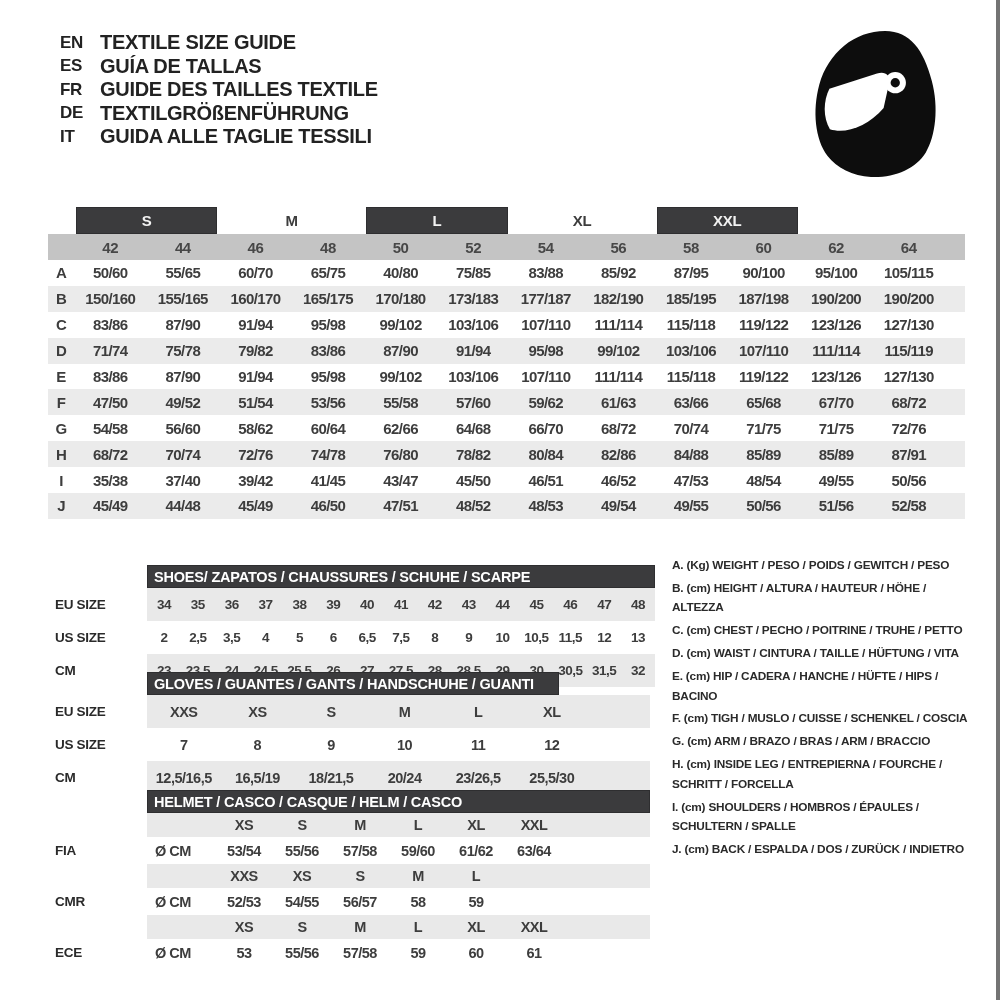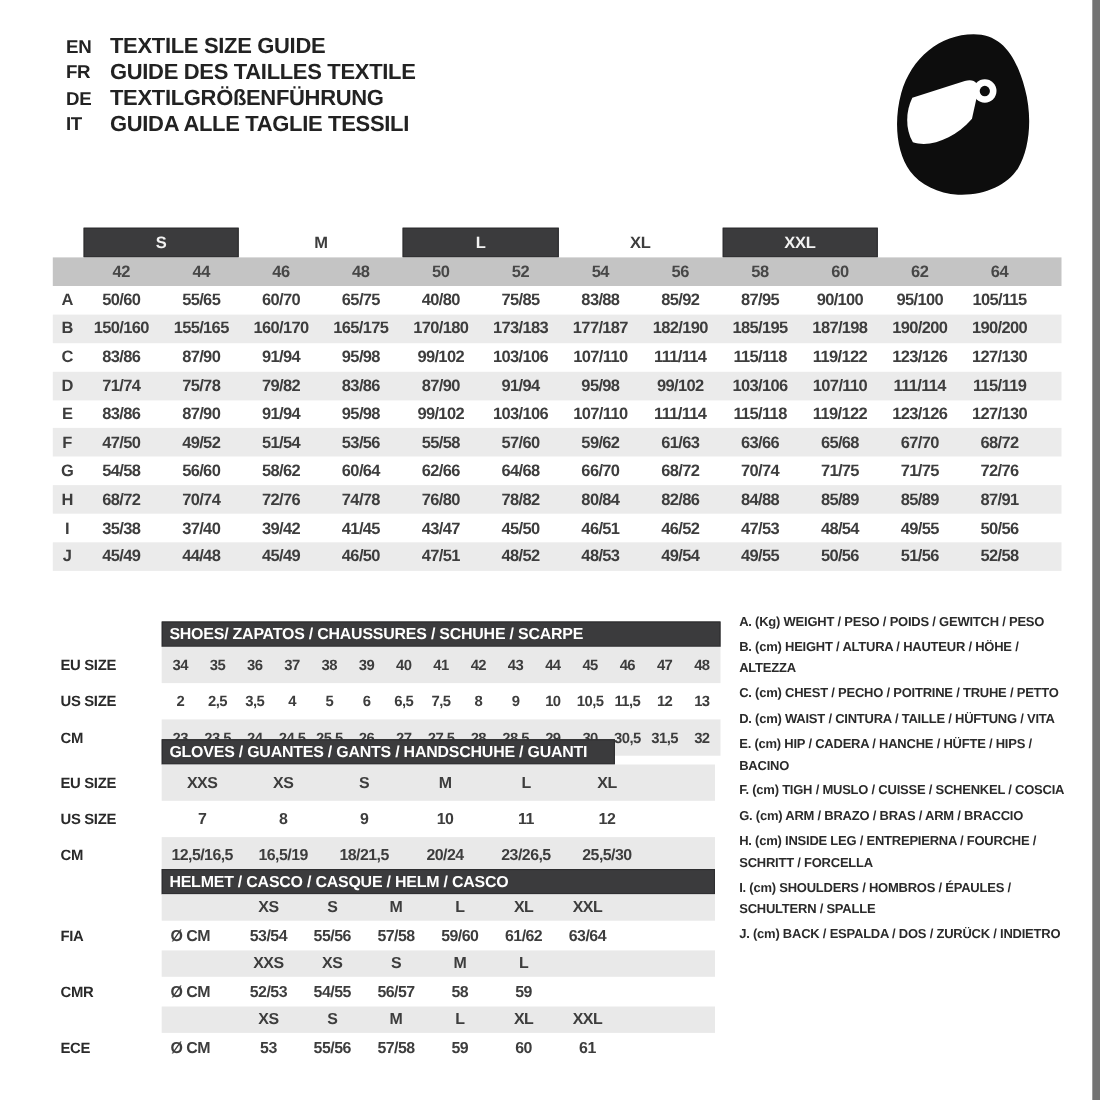--- a/index.html
+++ b/index.html
@@ -1,19 +1,19 @@
 <!DOCTYPE html>
 <html><head>
 <meta charset="utf-8">
 <style>
   html,body{margin:0;padding:0;background:#fff;}
   .page{
     position:relative;width:1000px;height:1000px;background:#ffffff;overflow:hidden;
     font-family:"Liberation Sans","DejaVu Sans",sans-serif;color:#3d3d3d;
-    border-right:7px solid #737373;box-sizing:border-box;
+    border-right:4px solid #737373;box-sizing:border-box;
   }
   
   .langs{position:absolute;left:60px;top:31px;}
   .lang-row{display:grid;grid-template-columns:40px auto;height:23.5px;align-items:center;}
   .lang-code{font-weight:bold;font-size:17px;letter-spacing:-0.3px;color:#222;}
   .lang-title{font-weight:bold;font-size:20px;letter-spacing:-0.3px;color:#222;white-space:nowrap;}
   
   .helmet-icon{position:absolute;left:810px;top:28px;width:130px;height:150px;}
   
   .groups{position:absolute;left:48px;top:207px;width:917px;height:27px;
@@ -69,20 +69,24 @@
 </style>
 </head>
 <body>
 
 <div class="page">
 
   <div class="langs" id="langs">
       <div class="lang-row">
         <div class="lang-code">EN</div>
         <div class="lang-title">TEXTILE SIZE GUIDE</div>
+      </div>
+      <div class="lang-row">
+        <div class="lang-code">ES</div>
+        <div class="lang-title">GUÍA DE TALLAS</div>
       </div>
       <div class="lang-row">
         <div class="lang-code">FR</div>
         <div class="lang-title">GUIDE DES TAILLES TEXTILE</div>
       </div>
       <div class="lang-row">
         <div class="lang-code">DE</div>
         <div class="lang-title">TEXTILGRÖßENFÜHRUNG</div>
       </div>
       <div class="lang-row">

